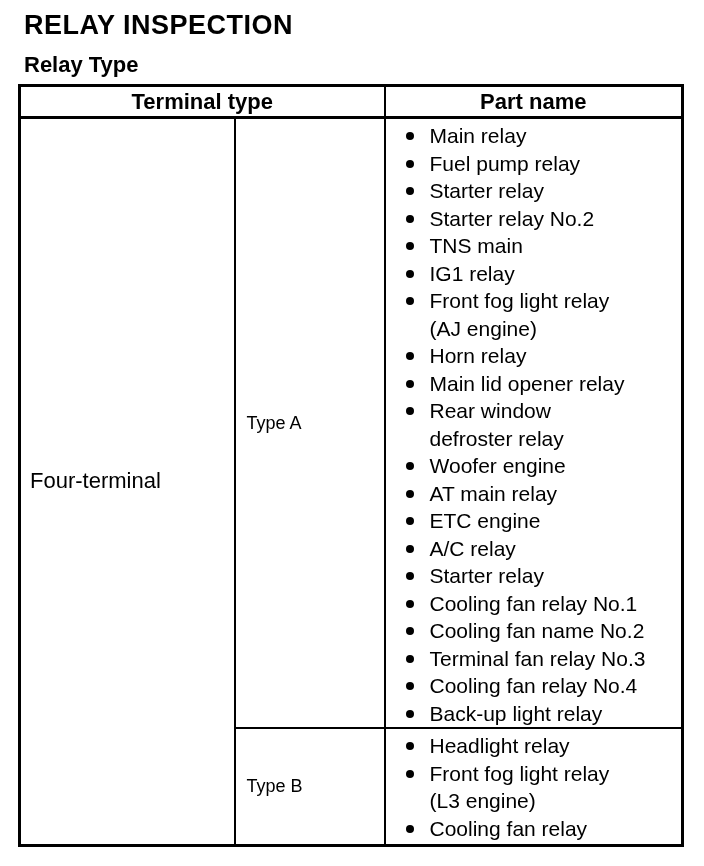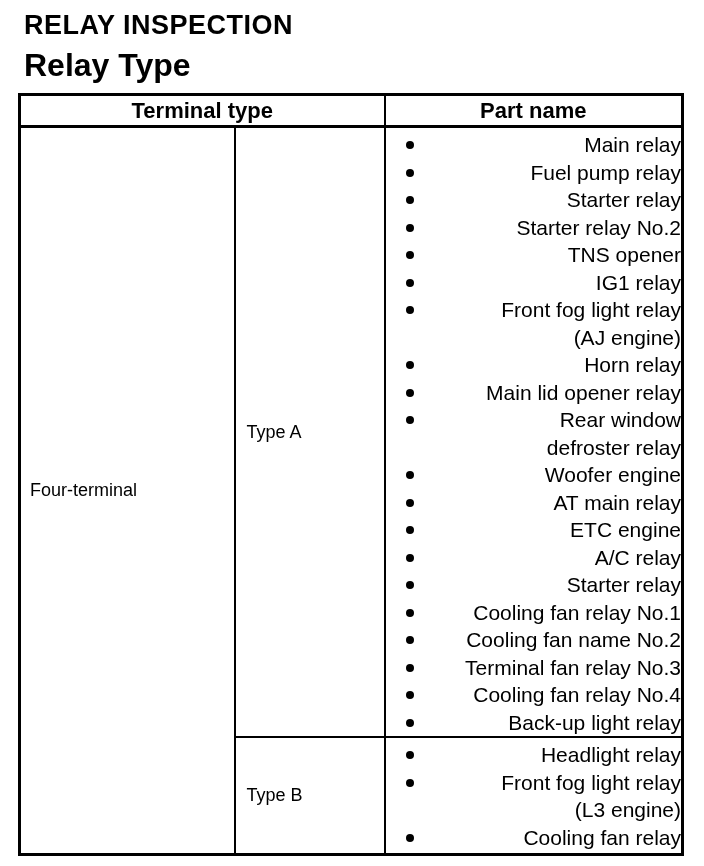--- a/index.html
+++ b/index.html
@@ -29,29 +29,29 @@
     font-weight: bold;
     letter-spacing: 0.5px;
     margin: 0;
     line-height: 30px;
     text-align: right;
   }
   .section-title {
     position: absolute;
     left: 24px;
     top: 50px;
-    font-size: 32px;
+    font-size: 22px;
     font-weight: bold;
     margin: 0;
     line-height: 30px;
   }
   table.relay-table {
     position: absolute;
     left: 18px;
-    top: 93px;
+    top: 84px;
     width: 663px;
     border-collapse: collapse;
     table-layout: fixed;
     border: 3px solid var(--border);
     padding-left: 23px;
   }
   table.relay-table th,
   table.relay-table td {
     border: 2px solid var(--border);
     padding: 0;
@@ -60,33 +60,32 @@
     height: 32px;
     font-size: 22px;
     font-weight: bold;
     text-align: center;
     vertical-align: middle;
     border-bottom: 3px solid var(--border);
   }
   .terminal-cell {
     vertical-align: middle;
     padding-left: 9px !important;
-    font-size: 18px;
+    font-size: 22px;
   }
   .type-cell {
     vertical-align: middle;
     padding-left: 11px !important;
     font-size: 18px;
   }
   .row-type-a { height: 606px; }
   .row-type-b { height: 117px; }
   .parts-cell {
     vertical-align: top;
     padding-top: 3px !important;
-    text-align: right;
   }
   ul.parts-list {
     margin: 0;
     padding: 0;
     list-style: none;
   }
   ul.parts-list li {
     position: relative;
     padding-left: 44px;
     font-size: 21px;
@@ -127,21 +126,21 @@
     <tbody>
       <tr class="row-type-a">
         <td rowspan="2" class="terminal-cell">Four-terminal</td>
         <td class="type-cell">Type A</td>
         <td class="parts-cell">
           <ul class="parts-list">
               <li><span class="bullet"></span><span class="part-label">Main relay</span></li>
               <li><span class="bullet"></span><span class="part-label">Fuel pump relay</span></li>
               <li><span class="bullet"></span><span class="part-label">Starter relay</span></li>
               <li><span class="bullet"></span><span class="part-label">Starter relay No.2</span></li>
-              <li><span class="bullet"></span><span class="part-label">TNS opener</span></li>
+              <li><span class="bullet"></span><span class="part-label">TNS main</span></li>
               <li><span class="bullet"></span><span class="part-label">IG1 relay</span></li>
               <li><span class="bullet"></span><span class="part-label">Front fog light relay
 (AJ engine)</span></li>
               <li><span class="bullet"></span><span class="part-label">Horn relay</span></li>
               <li><span class="bullet"></span><span class="part-label">Main lid opener relay</span></li>
               <li><span class="bullet"></span><span class="part-label">Rear window
 defroster relay</span></li>
               <li><span class="bullet"></span><span class="part-label">Woofer engine</span></li>
               <li><span class="bullet"></span><span class="part-label">AT main relay</span></li>
               <li><span class="bullet"></span><span class="part-label">ETC engine</span></li>

